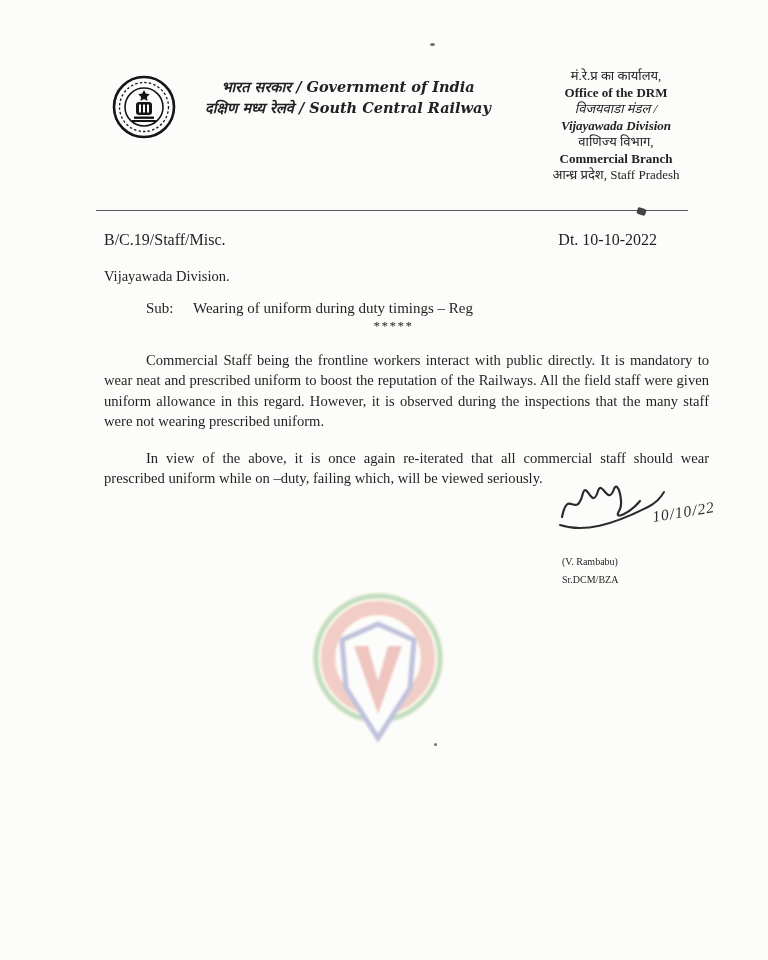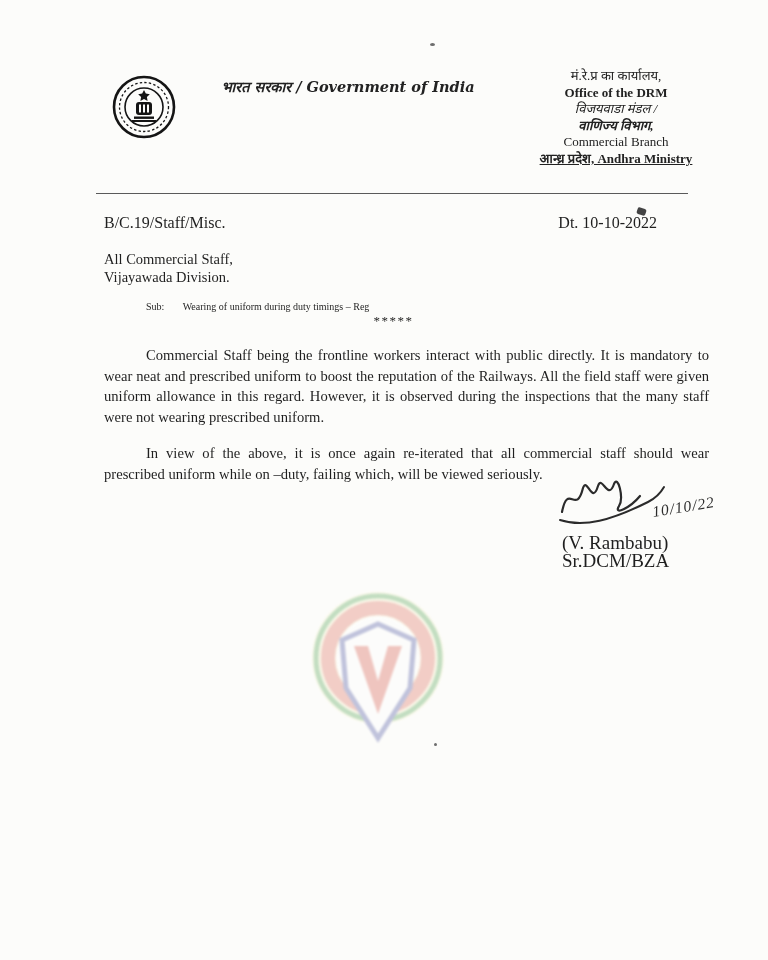--- a/index.html
+++ b/index.html
@@ -42,21 +42,21 @@
     width:192px;
     text-align:center;
     font-size:13px;
     line-height:16.5px;
     color:#222;
   }
   .office .ln{white-space:nowrap;}
   .office .ln:nth-child(2){font-weight:bold;}
   .office .ln:nth-child(3){font-style:italic;}
   .office .ln:nth-child(4){font-weight:bold;font-style:italic;}
-  .office .ln:nth-child(6){font-weight:bold;text-decoration:underline;}
+  .office .ln:nth-child(6){font-weight:bold;}
 
   .rule{
     border:none;
     border-top:1.2px solid #5a5a5a;
     margin:26px 80px 0 96px;
   }
 
   
   .ref-row{
     display:flex;
@@ -67,21 +67,21 @@
   .ref-row .date{margin-right:26px;}
 
   .addressee{
     margin:18px 85px 0 104px;
     font-size:14.5px;
     line-height:18px;
   }
 
   .subject-row{
     margin:15px 85px 0 146px;
-    font-size:10px;
+    font-size:15px;
   }
   .subject-row .sub-label{margin-right:16px;}
 
   .stars{
     text-align:center;
     margin:1px 85px 0 104px;
     font-size:13px;
     letter-spacing:1.5px;
   }
 
@@ -109,22 +109,22 @@
     left:548px;top:10px;
     transform:rotate(-9deg);
     font-style:italic;
     font-size:15.5px;
     letter-spacing:1px;
     color:#2b2b2b;
     white-space:nowrap;
   }
   .sign-name{
     position:absolute;
-    left:458px;top:46px;
-    font-size:19px;
+    left:458px;top:60px;
+    font-size:10px;
     line-height:18px;
   }
 
   
   .watermark{
     position:absolute;
     left:298px;top:586px;
     width:160px;height:168px;
     opacity:.28;
     filter:blur(1.1px);
@@ -153,41 +153,42 @@
         <rect x="27" y="30.5" width="2" height="8" fill="#fcfcfa"></rect>
         <rect x="31" y="30.5" width="2" height="8" fill="#fcfcfa"></rect>
         <rect x="35" y="30.5" width="2" height="8" fill="#fcfcfa"></rect>
         <rect x="22" y="42.5" width="20" height="2.4" fill="#151515"></rect>
         <rect x="20" y="46" width="24" height="2" fill="#151515"></rect>
       </svg>
     </div>
 
     <div class="org">
       <div class="org-line">भारत सरकार / Government of India</div>
+      <div class="org-line">दक्षिण मध्य रेलवे / South Central Railway</div>
     </div>
 
     <div class="office">
       <div class="ln">मं.रे.प्र का कार्यालय,</div>
       <div class="ln">Office of the DRM</div>
       <div class="ln">विजयवाडा मंडल /</div>
+      <div class="ln">Vijayawada Division</div>
       <div class="ln">वाणिज्य विभाग,</div>
       <div class="ln">Commercial Branch</div>
-      <div class="ln">आन्ध्र प्रदेश, Andhra Ministry</div>
+      <div class="ln">आन्ध्र प्रदेश, Staff Pradesh</div>
     </div>
   </div>
 
   <hr class="rule">
 
   <div class="ref-row">
     <span>B/C.19/Staff/Misc.</span>
     <span class="date">Dt. 10-10-2022</span>
   </div>
 
   <div class="addressee">
-    <div>All Commercial Staff,</div>
     <div>Vijayawada Division.</div>
   </div>
 
   <div class="subject-row">
     <span class="sub-label">Sub:</span>
     <span class="sub-text">Wearing of uniform during duty timings – Reg</span>
   </div>
   <div class="stars">*****</div>
 
   <p class="para">Commercial Staff being the frontline workers interact with public directly. It is mandatory to wear neat and prescribed uniform to boost the reputation of the Railways. All the field staff were given uniform allowance in this regard. However, it is observed during the inspections that the many staff were not wearing prescribed uniform.</p>

